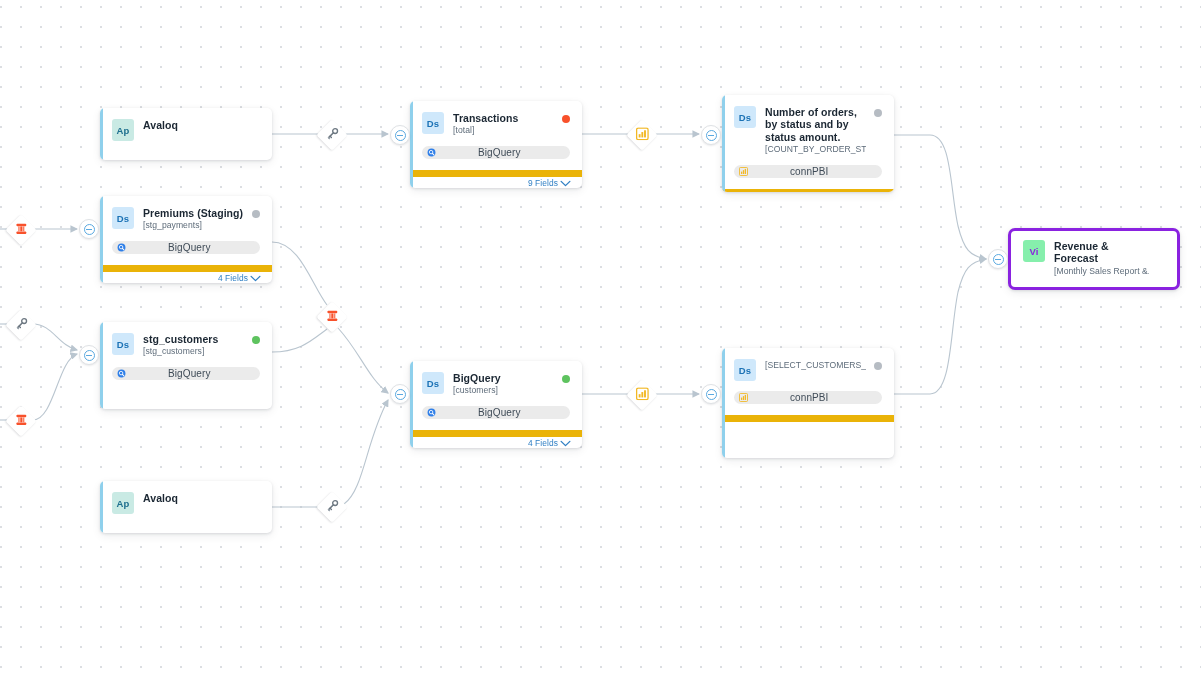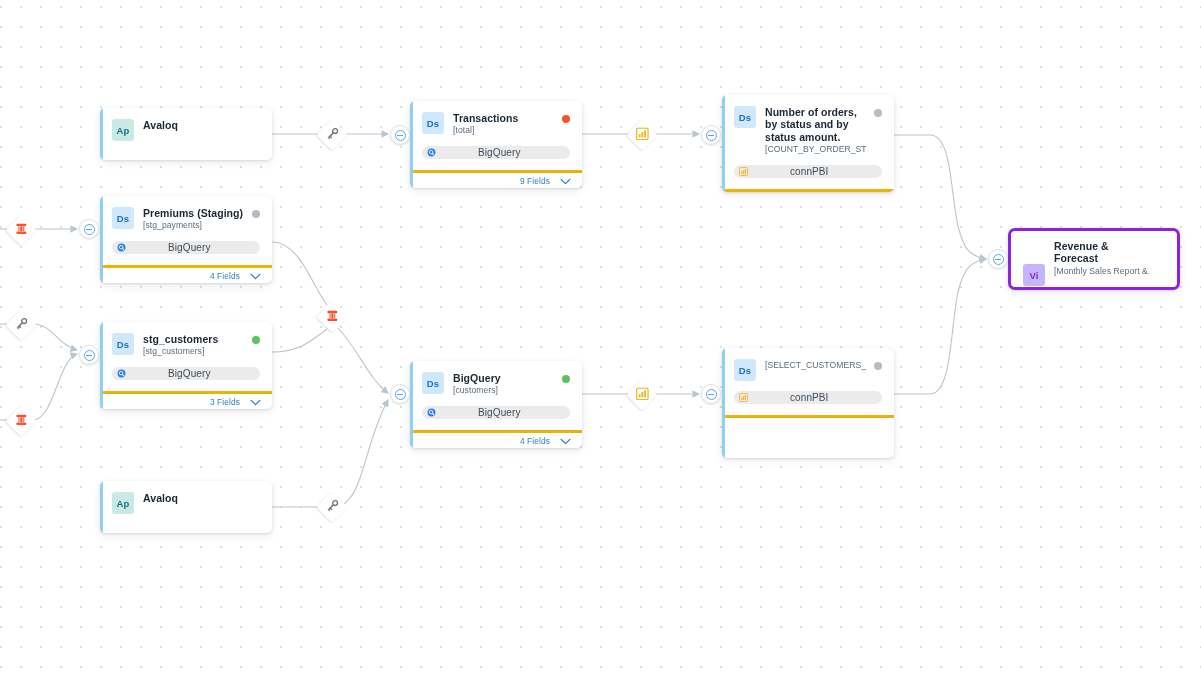--- a/index.html
+++ b/index.html
@@ -44,21 +44,21 @@
   .tile {
     flex: 0 0 auto;
     width: 22px; height: 22px;
     border-radius: 3px;
     display: flex; align-items: center; justify-content: center;
     font-size: 9.5px; font-weight: bold;
     letter-spacing: .2px;
   }
   .tile.ds { background: #cfe8fb; color: #1b72b5; }
   .tile.ap { background: #c9eae4; color: #1d6f8e; }
-  .tile.vi { background: #c4b5fd; color: #8a22e0; margin-top: 24px; }
+  .tile.vi { background: #86efac; color: #8a22e0; }
   .titles { min-width: 0; padding-right: 16px; }
   .t-name {
     font-size: 10.5px; color: #1b2733; font-weight: 600;
     line-height: 12.4px; letter-spacing: .05px;
   }
   .t-sub {
     font-size: 8.6px; color: #5d6b79; line-height: 11px;
     margin-top: 1px; letter-spacing: .05px;
     white-space: nowrap; overflow: hidden; text-overflow: clip;
   }
@@ -75,24 +75,24 @@
     height: 13px;
     border-radius: 7px;
     background: #ebebeb;
     display: flex; align-items: center; gap: 5px;
     padding: 0 5px;
   }
   .conn .cico { width: 9px; height: 9px; flex: 0 0 auto; display:block; }
   .conn .clab { font-size: 10px; color: #3f4b57; letter-spacing: .1px; line-height: 9px; margin-left: 37px; }
 
   .foot {
-    border-top: 3px solid #eab308;
+    border-top: 7px solid #eab308;
     height: 19px;
     display: flex; align-items: center; justify-content: flex-end;
-    gap: 10px; padding-right: 11px;
+    gap: 2px; padding-right: 11px;
   }
   .foot .flab { font-size: 8.4px; color: #2f7fc4; letter-spacing: .1px; }
   .chev { width: 11px; height: 7px; display: block; }
 
   
   .handle {
     position: absolute;
     width: 20px; height: 20px;
     border-radius: 50%;
     background: #ffffff;
@@ -226,28 +226,20 @@
             <span>
               <svg class="cico" viewBox="0 0 16 16" xmlns="http://www.w3.org/2000/svg">
                 <circle cx="8" cy="8" r="7" fill="#2f7fe8"></circle>
                 <circle cx="7.3" cy="7.3" r="3.1" fill="none" stroke="#ffffff" stroke-width="1.5"></circle>
                 <path d="M9.6 9.6 L12.2 12.2" stroke="#ffffff" stroke-width="1.8" stroke-linecap="round"></path>
               </svg>
             </span>
             <span class="clab">BigQuery</span>
           </div>
         </div>
-        <div class="foot">
-          <span class="flab">3 Fields</span>
-          <span>
-            <svg class="chev" viewBox="0 0 12 8" xmlns="http://www.w3.org/2000/svg">
-              <path d="M1 1.6 L6 6.4 L11 1.6" fill="none" stroke="#2f7fc4" stroke-width="1.5" stroke-linecap="round" stroke-linejoin="round"></path>
-            </svg>
-          </span>
-        </div>
       </div>
       <div class="node" style="left: 100px; top: 481px; width: 172px; height: 52px;">
         <span class="lbar"></span>
         <div class="node-body">
           <div class="head">
             <span class="tile ap">Ap</span>
             <span class="titles">
               <span class="t-name" style="display:block">Avaloq</span>
             </span>
           </div>

